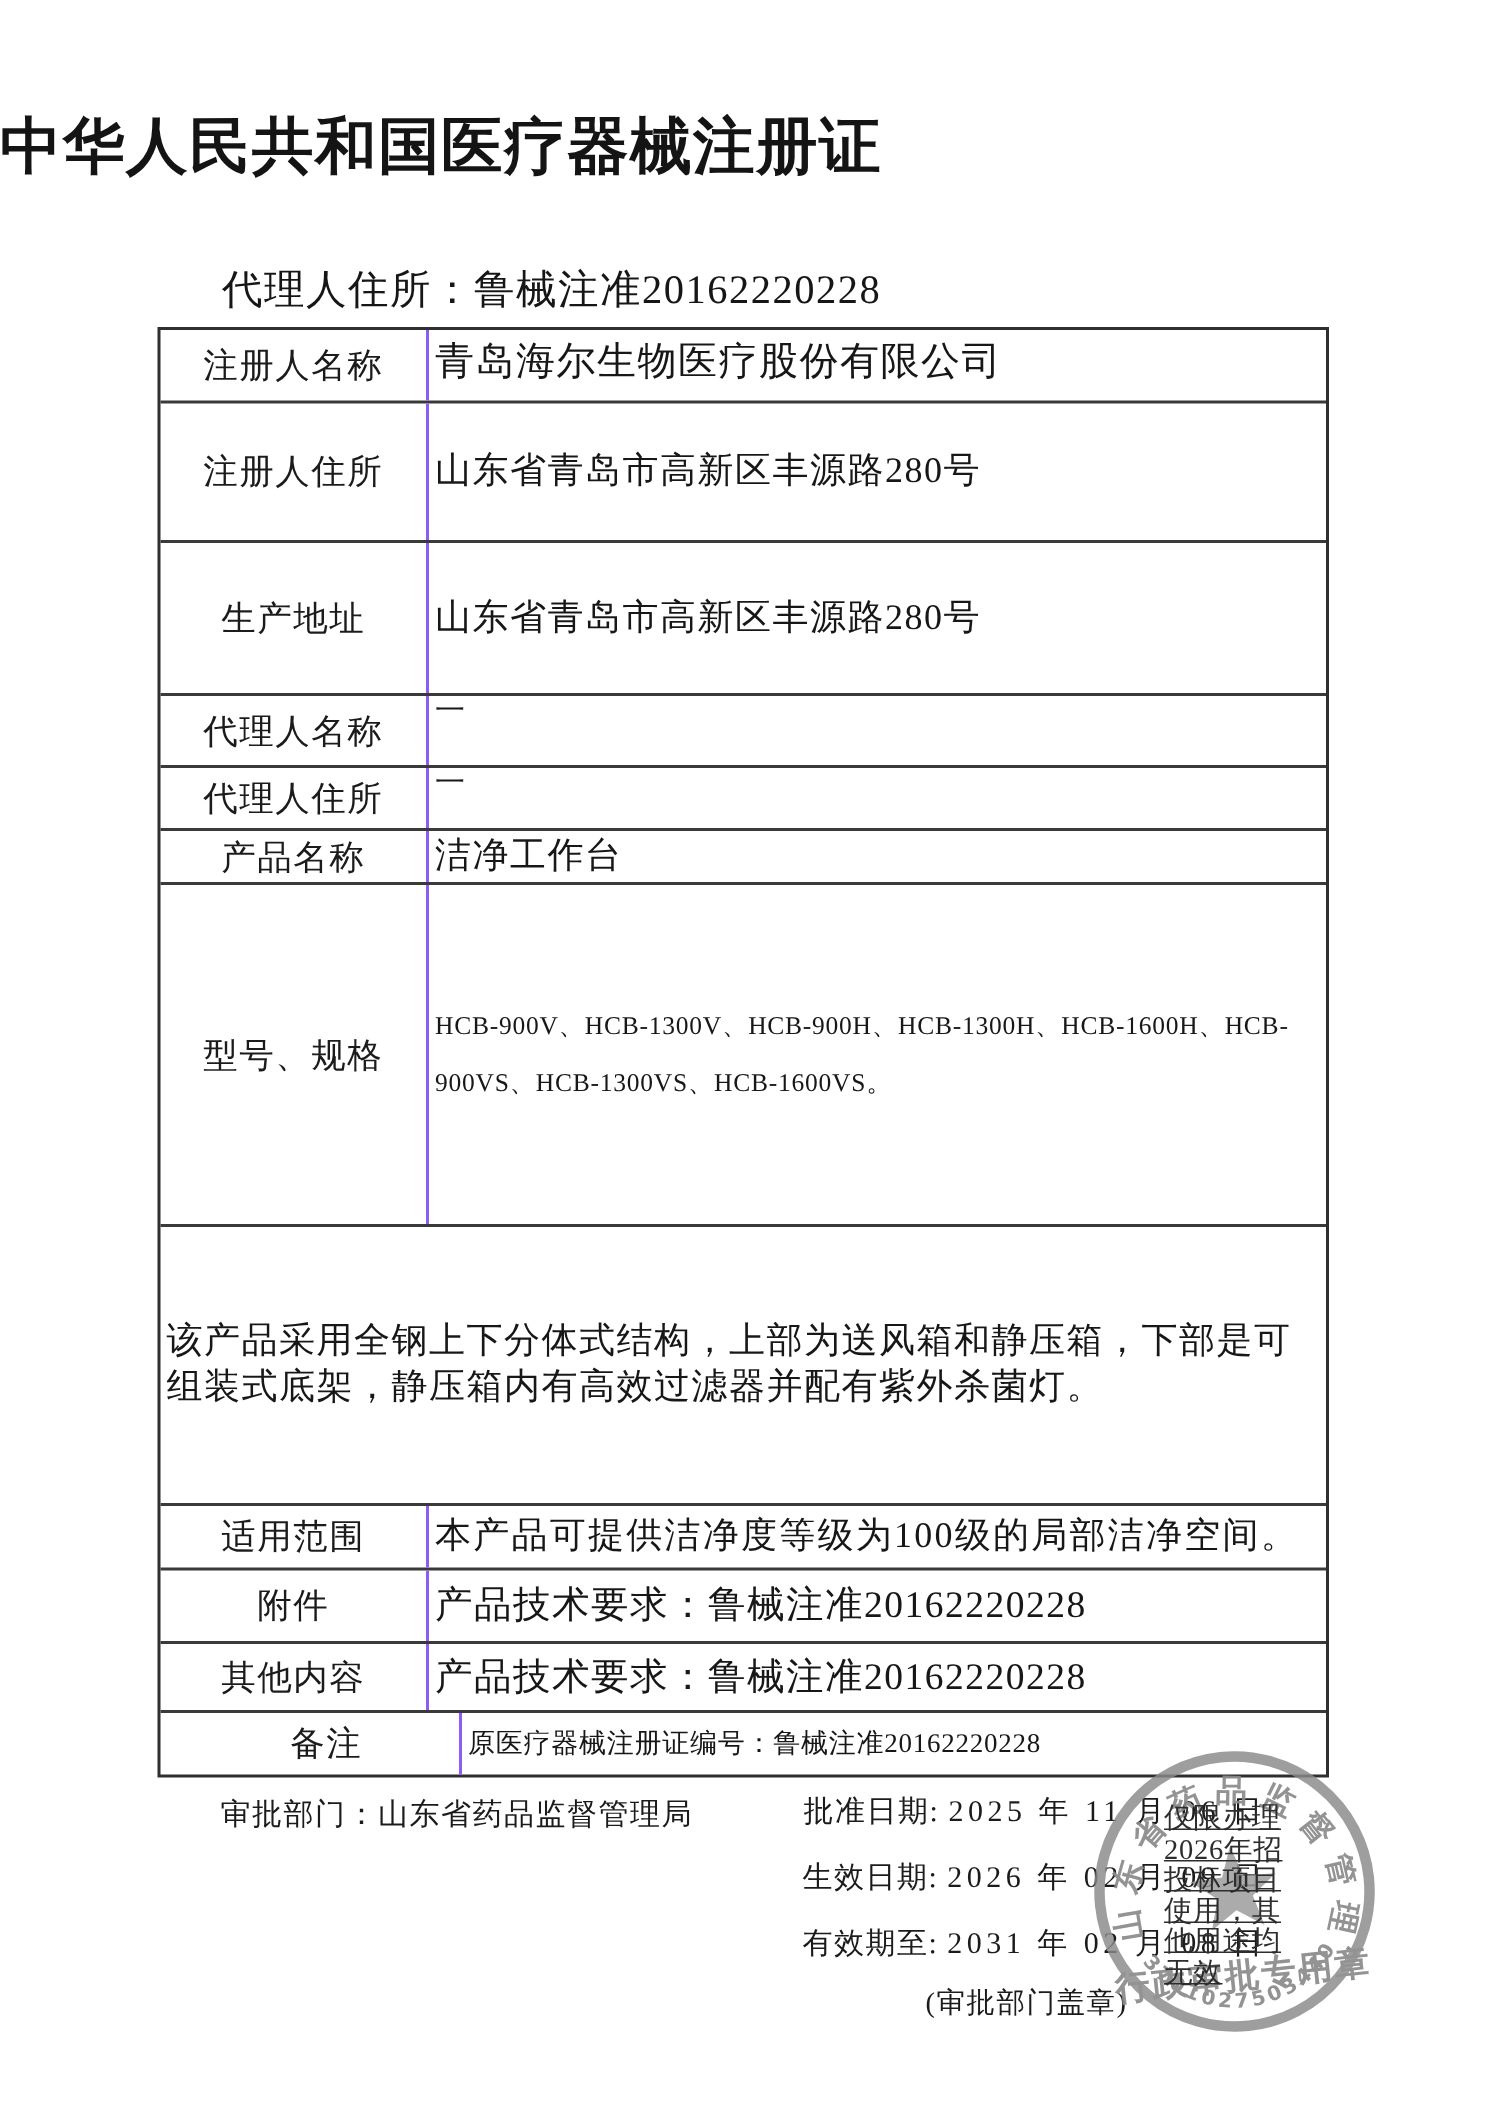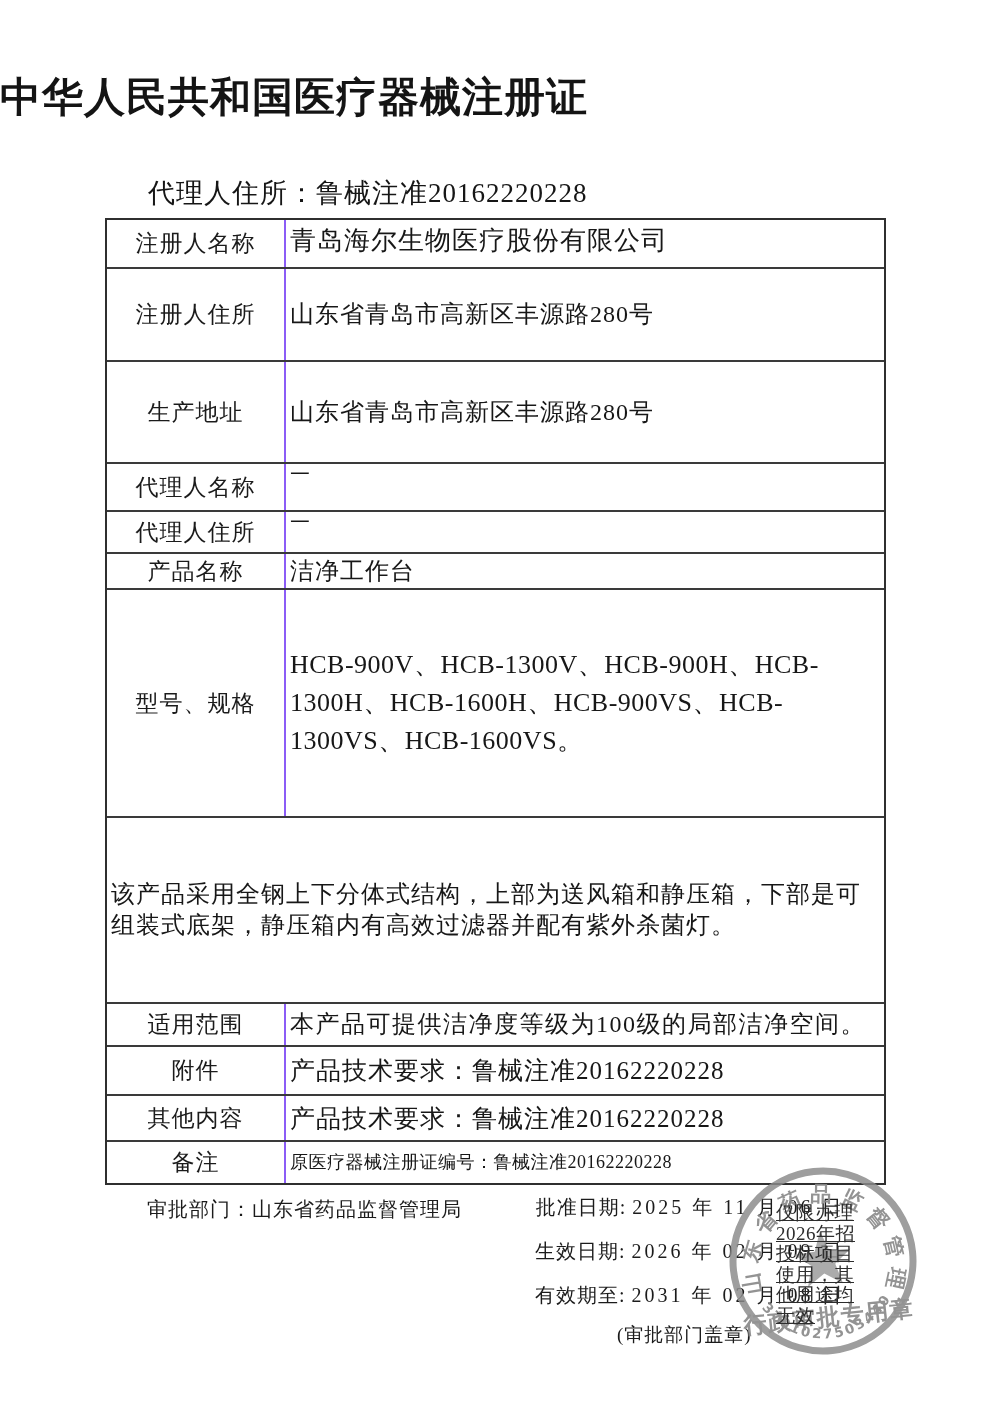--- a/index.html
+++ b/index.html
@@ -58,24 +58,24 @@
   .row-1 { height: 93px; }
   .row-2 { height: 102px; }
   .row-3 { height: 48px; }
   .row-4 { height: 42px; }
   .row-5 { height: 36px; }
   .row-6 { height: 228px; }
   .row-7 { height: 186px; }
   .row-8 { height: 43px; }
   .row-9 { height: 49px; }
   .row-10 { height: 46px; }
-  .row-11 { height: 43px; }
+  .row-11 { height: 43px; padding-left: 22px; }
   .row-0 .cell-value { align-items: flex-start; padding-top: 5px; font-size: 26px; }
   .row-3 .cell-value, .row-4 .cell-value { align-items: flex-start; padding-top: 0; font-size: 20px; line-height: 20px; }
-  .row-6 .cell-value { font-size: 26px; line-height: 38px; letter-spacing: 0.5px; border-radius: 21px; }
+  .row-6 .cell-value { font-size: 17px; line-height: 38px; letter-spacing: 0.5px; border-radius: 21px; }
   .row-8 .cell-value { font-size: 24px; letter-spacing: 1.5px; }
   .row-9 .cell-value, .row-10 .cell-value { font-size: 25px; }
   .row-11 .cell-value { font-size: 18px; letter-spacing: 0.5px; }
   
   .approval-dept {
     position: absolute;
     top: 1196px; left: 147px;
     font-size: 20px;
     letter-spacing: 1px;
     color: #1b1b1b;

